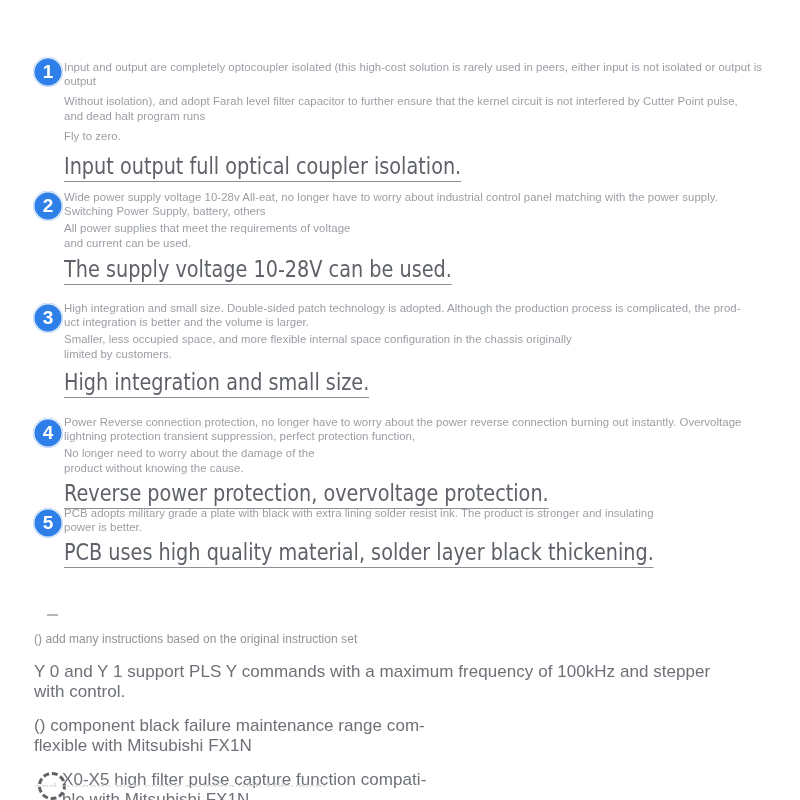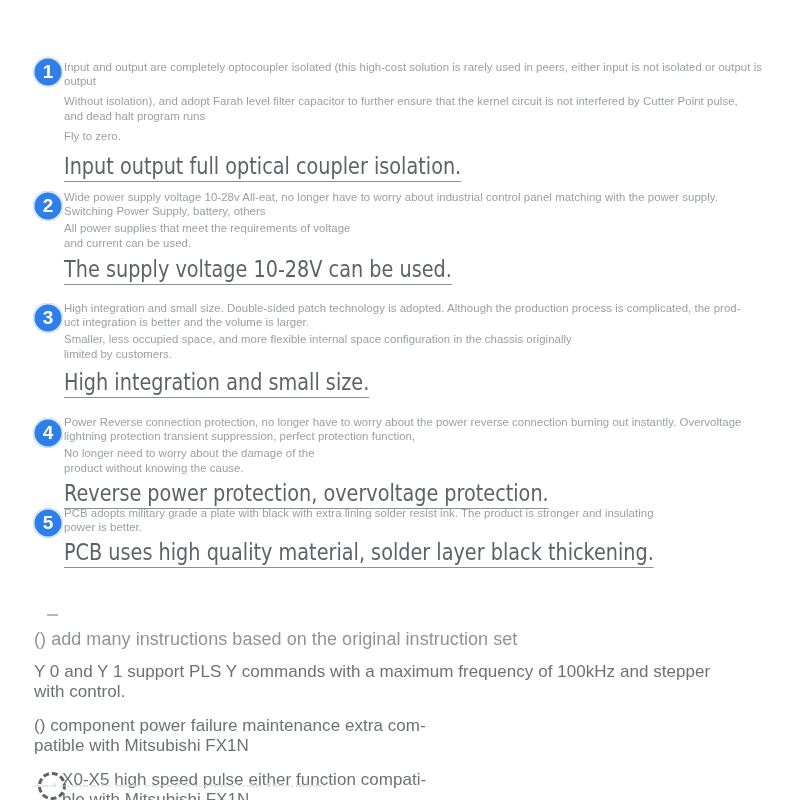--- a/index.html
+++ b/index.html
@@ -93,21 +93,21 @@
 
   .dash-mark {
     width: 11px;
     height: 2px;
     background: #b3b7bc;
     margin: 0 0 14px 13px;
   }
 
   .note-line {
     color: #8f9398;
-    font-size: 18px;
+    font-size: 12px;
     line-height: 18px;
     margin: 0;
     letter-spacing: 0.05px;
   }
 
   .note-line.dark {
     color: #6d7177;
     font-size: 17px;
     line-height: 20px;
   }
@@ -219,27 +219,27 @@
     <div class="note-block first">
       <p class="note-line">() add many instructions based on the original instruction set</p>
     </div>
 
     <div class="note-block">
       <p class="note-line dark">Y 0 and Y 1 support PLS Y commands with a maximum frequency of 100kHz and stepper</p>
       <p class="note-line dark">with control.</p>
     </div>
 
     <div class="note-block">
-      <p class="note-line dark">() component power failure maintenance extra com-</p>
-      <p class="note-line dark">patible with Mitsubishi FX1N</p>
+      <p class="note-line dark">() component black failure maintenance range com-</p>
+      <p class="note-line dark">flexible with Mitsubishi FX1N</p>
     </div>
 
     <div class="note-with-icon">
       <span class="ring-icon"></span>
-      <p class="note-line dark">X0-X5 high speed pulse either function compati-</p>
+      <p class="note-line dark">X0-X5 high filter pulse capture function compati-</p>
       <p class="note-line dark">ble with Mitsubishi FX1N</p>
     </div>
 
   </div>
 
   <div class="fade-row">and supports high speed counting with Mitsubishi</div>
 
 </div>
 
 </body></html>

